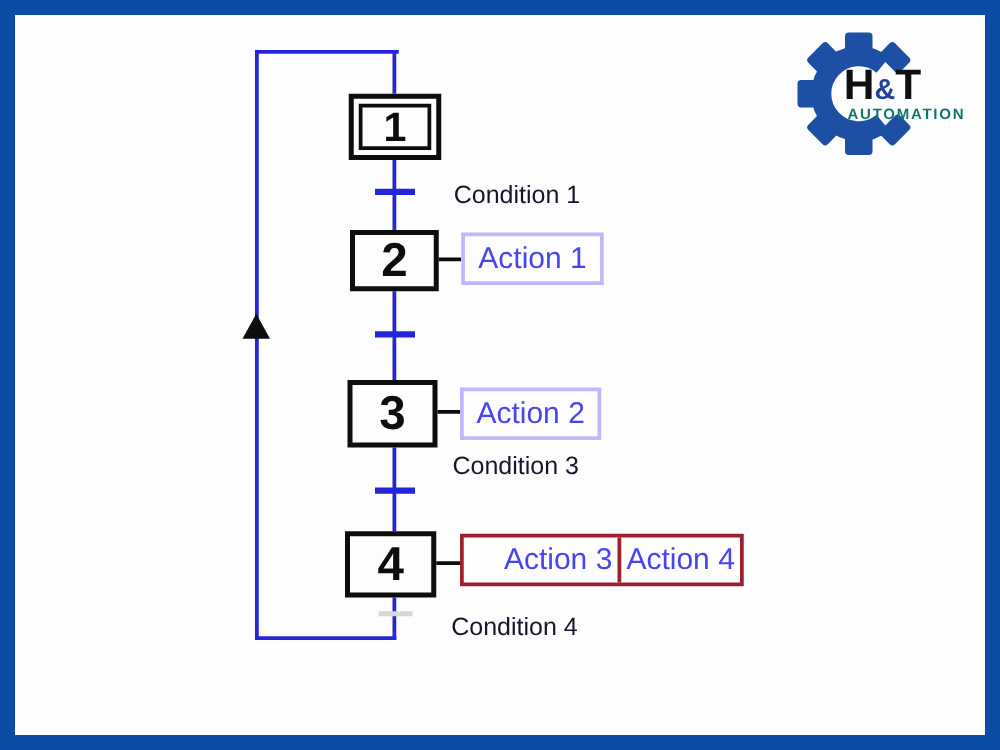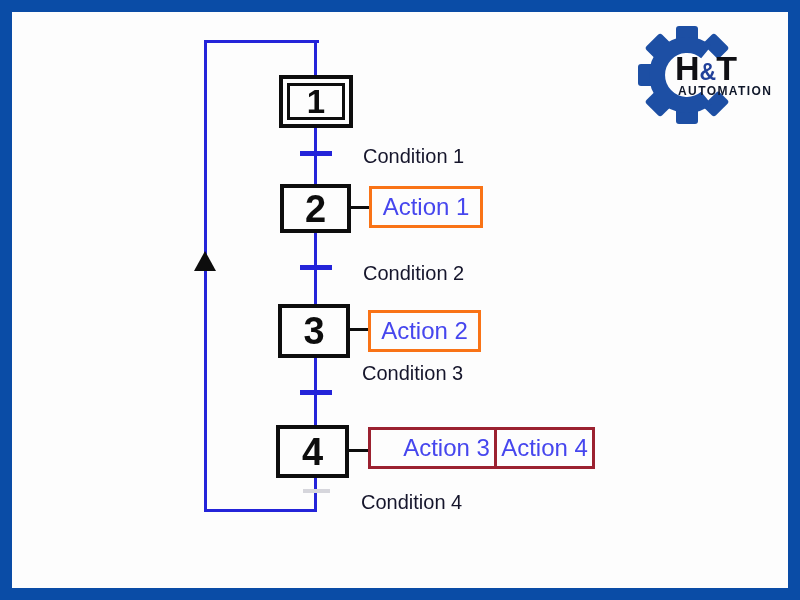--- a/index.html
+++ b/index.html
@@ -41,21 +41,21 @@
     width:100%;height:100%;border:3px solid #0d0d0d;box-sizing:border-box;
     display:flex;align-items:center;justify-content:center;
     font-weight:bold;color:#0d0d0d;font-size:33px;line-height:1;
   }
 
   
   .conn{background:#0d0d0d;}
 
   
   .action{
-    background:#fdfdfd;border:3px solid #f97316;
+    background:#fdfdfd;border:3px solid #c4b5fd;
     display:flex;align-items:center;justify-content:center;
     color:#4646ee;font-size:24px;line-height:1;
   }
   .action-pair{
     background:#fdfdfd;border:3px solid #9b2130;
     display:flex;align-items:stretch;
   }
   .action-pair .cell{
     flex:1;display:flex;align-items:center;justify-content:center;
     color:#4646ee;font-size:24px;line-height:1;
@@ -76,21 +76,21 @@
   
   .logo{left:636px;top:18px;width:155px;height:112px;}
   .logo .gear{position:absolute;left:1px;top:7px;}
   .logo .brand{
     position:absolute;left:39px;top:32px;line-height:36px;
     font-size:34px;font-weight:bold;color:#101014;white-space:nowrap;
   }
   .logo .brand .amp{font-size:23px;color:#21409a;}
   .logo .subtitle{
     position:absolute;left:42px;top:66px;
-    font-size:12px;font-weight:bold;letter-spacing:1.4px;color:#0f172a;
+    font-size:12px;font-weight:bold;letter-spacing:1.4px;color:#0f766e;
     white-space:nowrap;
   }
 </style>
 </head>
 <body>
 
 <div id="app">
 
   <div class="abs hline" style="left:204px;top:40px;width:115px;height:3px;"></div>
   <div class="abs vline" style="left:204px;top:40px;width:3px;height:472px;"></div>
@@ -133,21 +133,20 @@
   <div class="abs action-pair" style="left:368px;top:427px;width:227px;height:42px;padding-left:28px;">
     <div class="cell">
       <span>Action 3</span>
     </div>
     <div class="cell">
       <span>Action 4</span>
     </div>
   </div>
 
   <div class="abs condition" style="left:363px;top:139px;">Condition 1</div>
-  <div class="abs condition" style="left:363px;top:256px;">Condition 2</div>
   <div class="abs condition" style="left:362px;top:356px;">Condition 3</div>
   <div class="abs condition" style="left:361px;top:485px;">Condition 4</div>
 
   <div class="abs logo">
     <svg class="gear" width="100" height="100" viewBox="0 0 100 100">
       <g fill="#1d4fa4">
         <rect x="39" y="1" width="22" height="16" rx="3"></rect>
         <rect x="39" y="1" width="22" height="16" rx="3" transform="rotate(45 50 50)"></rect>
         <rect x="39" y="1" width="22" height="16" rx="3" transform="rotate(135 50 50)"></rect>
         <rect x="39" y="1" width="22" height="16" rx="3" transform="rotate(180 50 50)"></rect>

